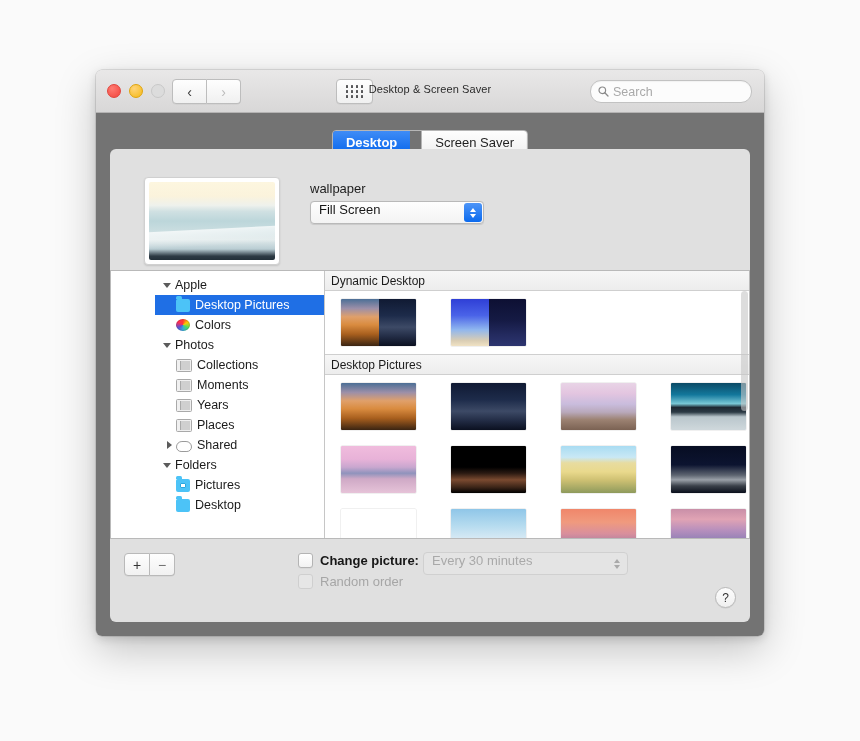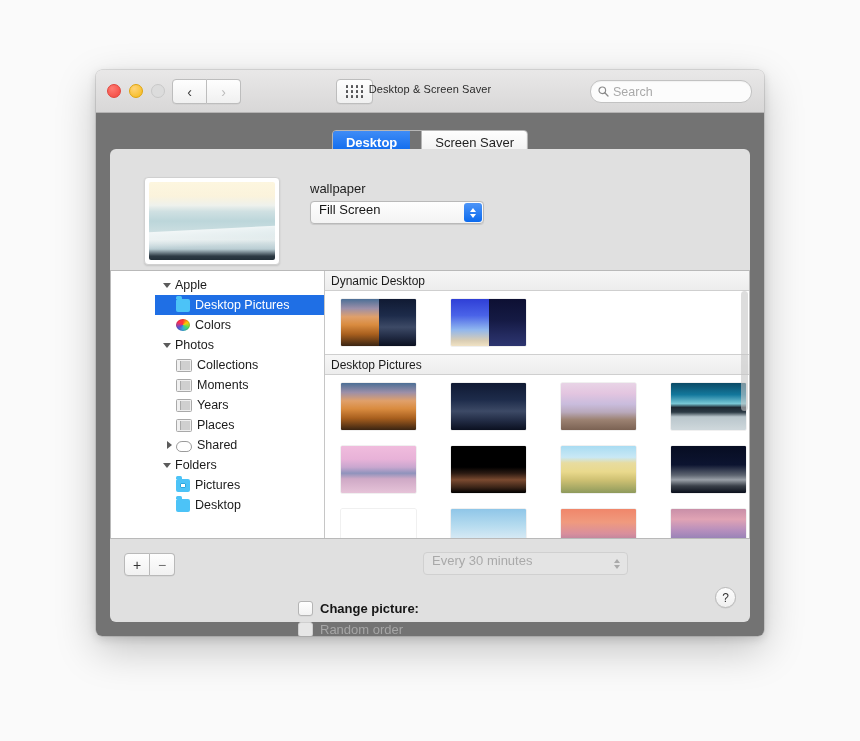--- a/index.html
+++ b/index.html
@@ -220,21 +220,21 @@
   .pmbtn{
     width:24px;height:21px;
     background:linear-gradient(to bottom,#fefefe,#f1f1f1);
     border:.5px solid #b9b9b9;
     display:flex;align-items:center;justify-content:center;
     font-size:14px;color:#333;box-shadow:0 .5px .6px rgba(0,0,0,.08);
   }
   .pmbtn:first-child{border-radius:4px 0 0 4px;}
   .pmbtn:last-child{border-radius:0 4px 4px 0;border-left:none;color:#6d6d6d;}
 
-  .cbrow{position:absolute;left:188px;display:flex;align-items:center;margin-top:48px;}
+  .cbrow{position:absolute;left:188px;display:flex;align-items:center;}
   .cbrow.r1{top:404px;}
   .cbrow.r2{top:425px;}
   .cbox{
     width:13px;height:13px;border-radius:3px;
     background:linear-gradient(to bottom,#fff,#f2f2f2);
     border:.5px solid #b4b4b4;box-shadow:0 .5px .5px rgba(0,0,0,.07);
   }
   .cbox.disabled{background:#e6e6e6;border-color:#cfcfcf;box-shadow:none;}
   .cblabel{font-size:13px;color:#161616;margin-left:7px;font-weight:bold;}
   .cblabel.dim{color:#a6a6a6;font-weight:normal;}

